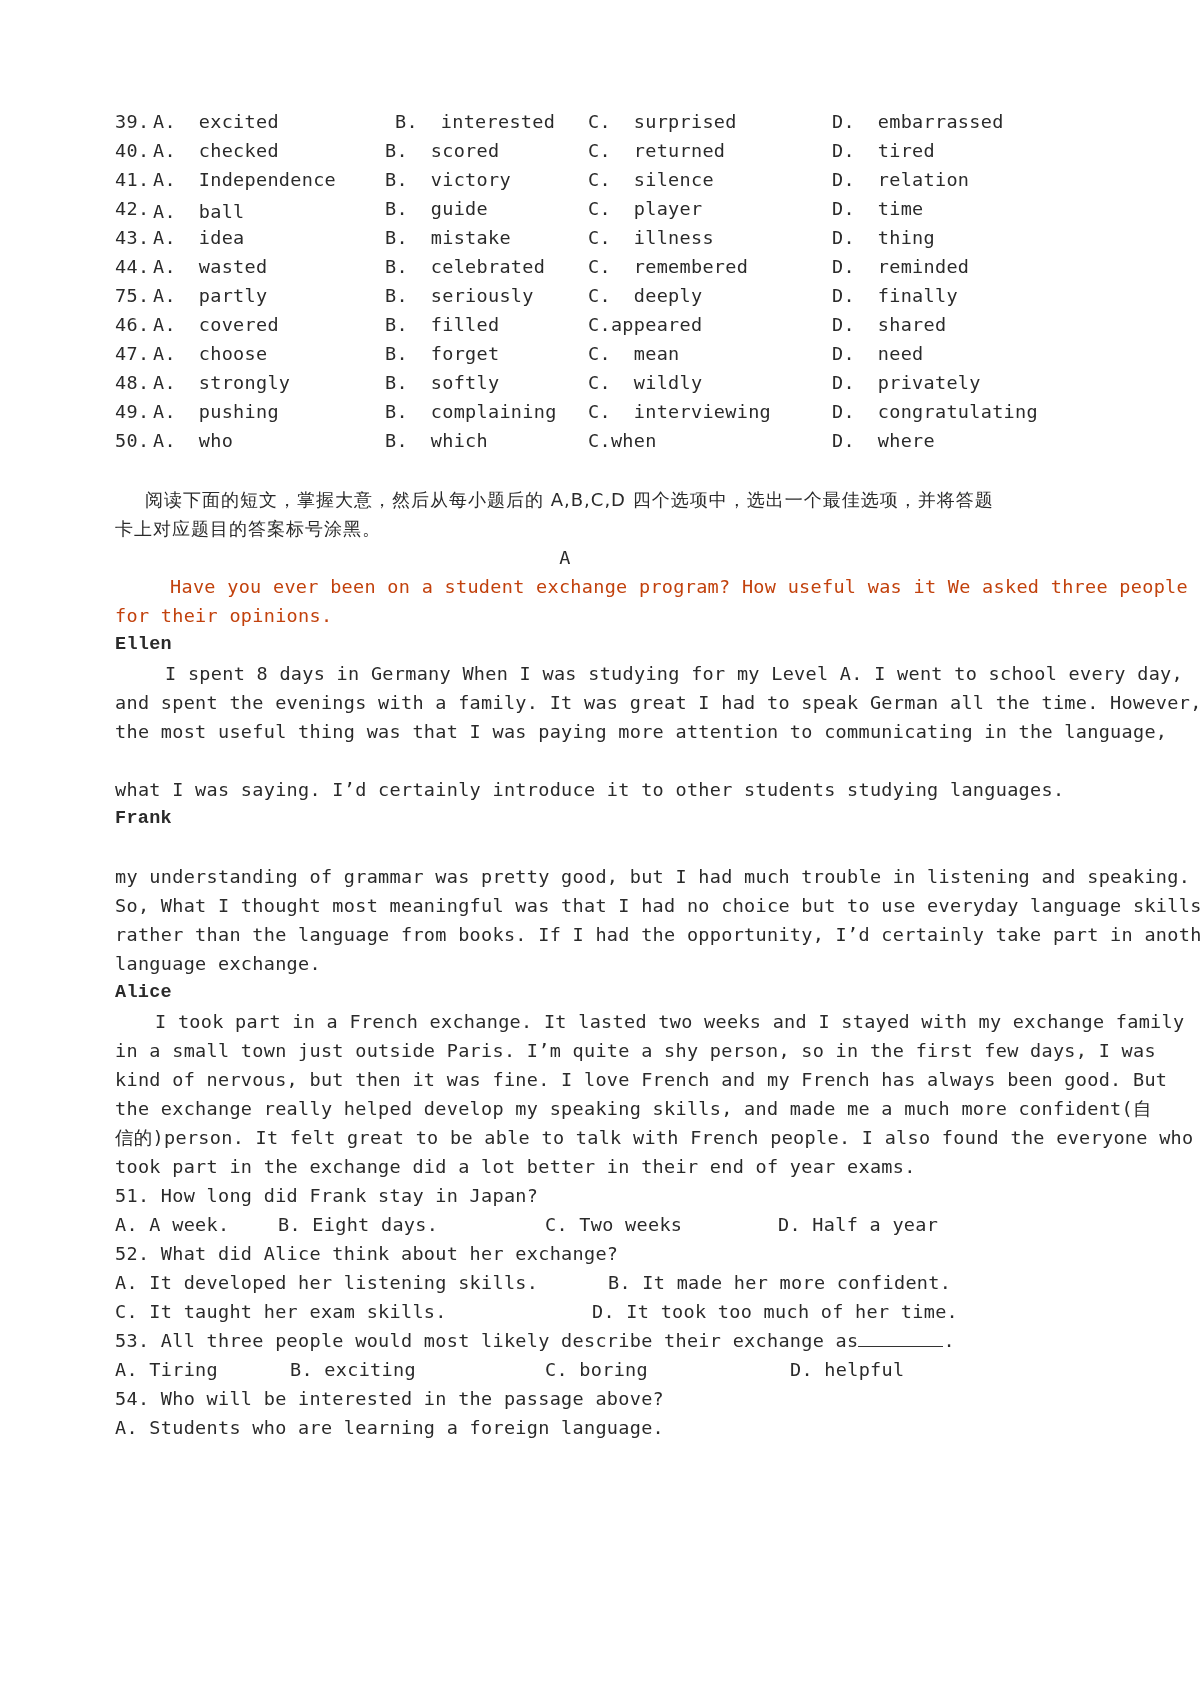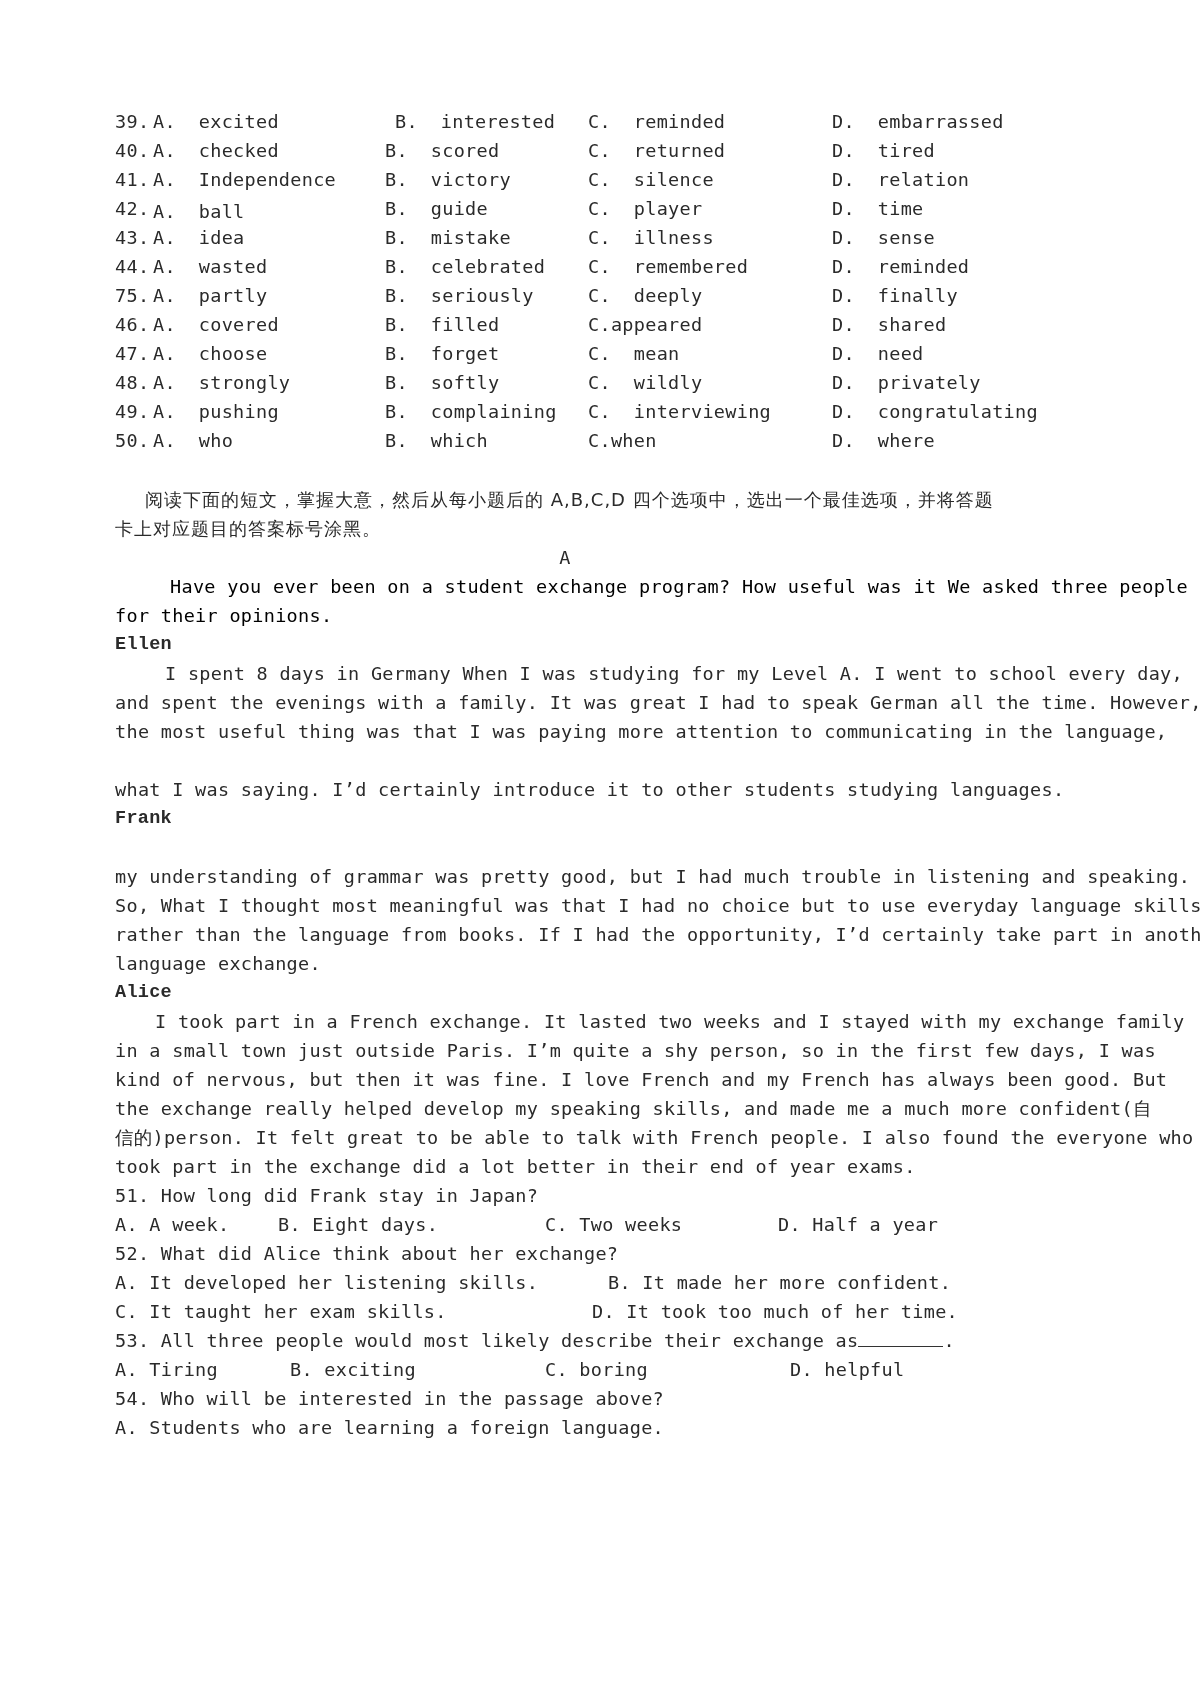--- a/index.html
+++ b/index.html
@@ -11,34 +11,34 @@
   .page { position: absolute; left: 0; top: 0; width: 1156px; height: 1698px; }
   .line {
     position: absolute; left: 115px; white-space: pre;
     font-size: 18.5px; line-height: 31.5px; height: 31.5px;
     letter-spacing: 0.3px;
   }
   .opt { position: absolute; white-space: pre; font-size: 18.5px; line-height: 31.5px; letter-spacing: 0.3px; }
   .cn { font-family: "DejaVu Sans", sans-serif; font-size: 18px; letter-spacing: 1px; }
   .bold { font-weight: bold; font-family: "Liberation Mono", "DejaVu Sans Mono", monospace; }
   .center { left: 0; width: 1130px; text-align: center; }
-  .intro { color: #000000; }
+  .intro { color: #c2410c; }
   .blank { display: inline-block; width: 85px; border-bottom: 1px solid #333; height: 18px; vertical-align: baseline; }
 </style>
 </head>
 <body>
 
 <div class="page">
 
   <div id="cloze">
       <div>
         <div class="opt" style="top: 106px; left: 115px;">39.</div>
         <div class="opt" style="top: 106px; left: 153px;">A.  excited</div>
         <div class="opt" style="top: 106px; left: 395px;">B.  interested</div>
-        <div class="opt" style="top: 106px; left: 588px;">C.  reminded</div>
+        <div class="opt" style="top: 106px; left: 588px;">C.  surprised</div>
         <div class="opt" style="top: 106px; left: 832px;">D.  embarrassed</div>
       </div>
       <div>
         <div class="opt" style="top: 135px; left: 115px;">40.</div>
         <div class="opt" style="top: 135px; left: 153px;">A.  checked</div>
         <div class="opt" style="top: 135px; left: 385px;">B.  scored</div>
         <div class="opt" style="top: 135px; left: 588px;">C.  returned</div>
         <div class="opt" style="top: 135px; left: 832px;">D.  tired</div>
       </div>
       <div>
@@ -53,21 +53,21 @@
         <div class="opt" style="top: 196px; left: 153px;">A.  ball</div>
         <div class="opt" style="top: 193px; left: 385px;">B.  guide</div>
         <div class="opt" style="top: 193px; left: 588px;">C.  player</div>
         <div class="opt" style="top: 193px; left: 832px;">D.  time</div>
       </div>
       <div>
         <div class="opt" style="top: 222px; left: 115px;">43.</div>
         <div class="opt" style="top: 222px; left: 153px;">A.  idea</div>
         <div class="opt" style="top: 222px; left: 385px;">B.  mistake</div>
         <div class="opt" style="top: 222px; left: 588px;">C.  illness</div>
-        <div class="opt" style="top: 222px; left: 832px;">D.  sense</div>
+        <div class="opt" style="top: 222px; left: 832px;">D.  thing</div>
       </div>
       <div>
         <div class="opt" style="top: 251px; left: 115px;">44.</div>
         <div class="opt" style="top: 251px; left: 153px;">A.  wasted</div>
         <div class="opt" style="top: 251px; left: 385px;">B.  celebrated</div>
         <div class="opt" style="top: 251px; left: 588px;">C.  remembered</div>
         <div class="opt" style="top: 251px; left: 832px;">D.  reminded</div>
       </div>
       <div>
         <div class="opt" style="top: 280px; left: 115px;">75.</div>

